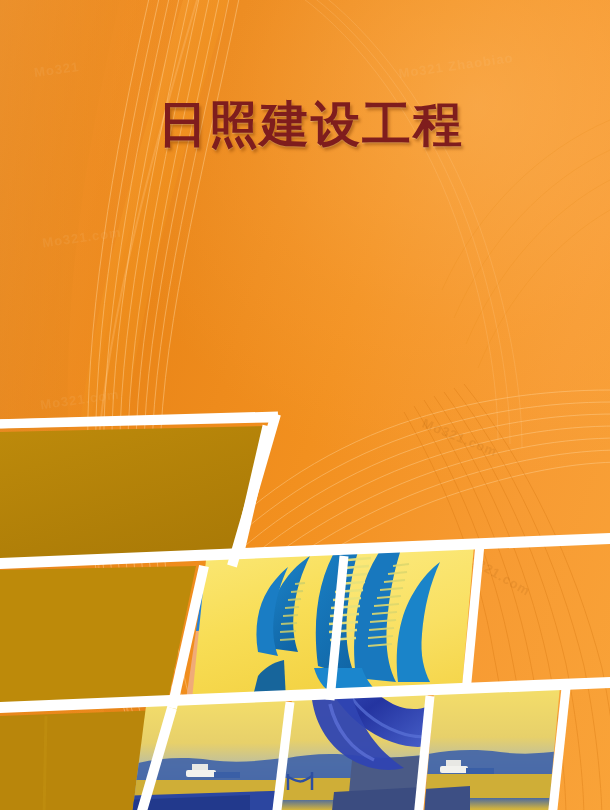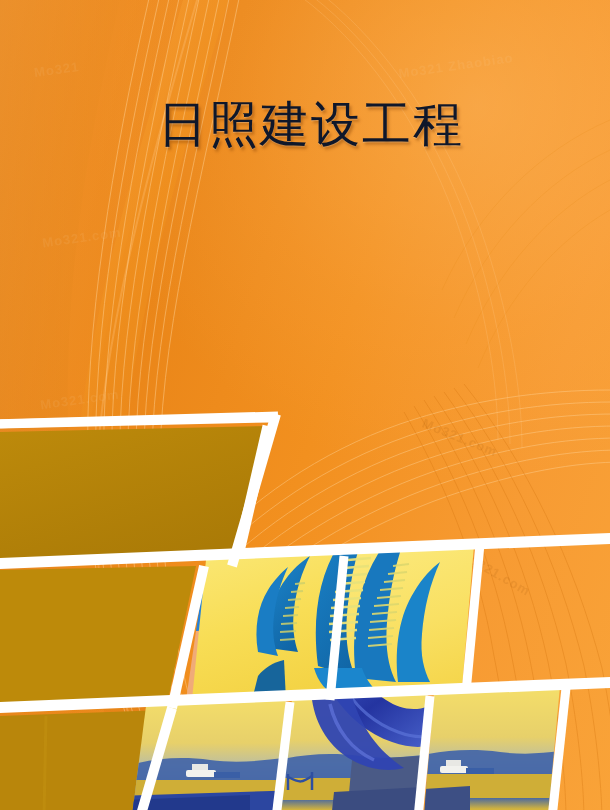--- a/index.html
+++ b/index.html
@@ -31,22 +31,22 @@
 
   
   .title-block{
     position:absolute;
     left:0;right:0;top:92px;
     text-align:center;
     z-index:40;
   }
   .title-line{
     display:block;
-    color:#0f172a;
-    font-weight:400;
+    color:#7f1d1d;
+    font-weight:700;
     font-size:49px;
     line-height:1.34;
     letter-spacing:2px;
     text-shadow:
       2px 3px 3px rgba(120,55,0,.40),
       0 1px 0 rgba(255,255,255,.25);
     white-space:nowrap;
     margin-left:12px;
   }
   .title-line.l2{letter-spacing:1px;font-size:49px;}

